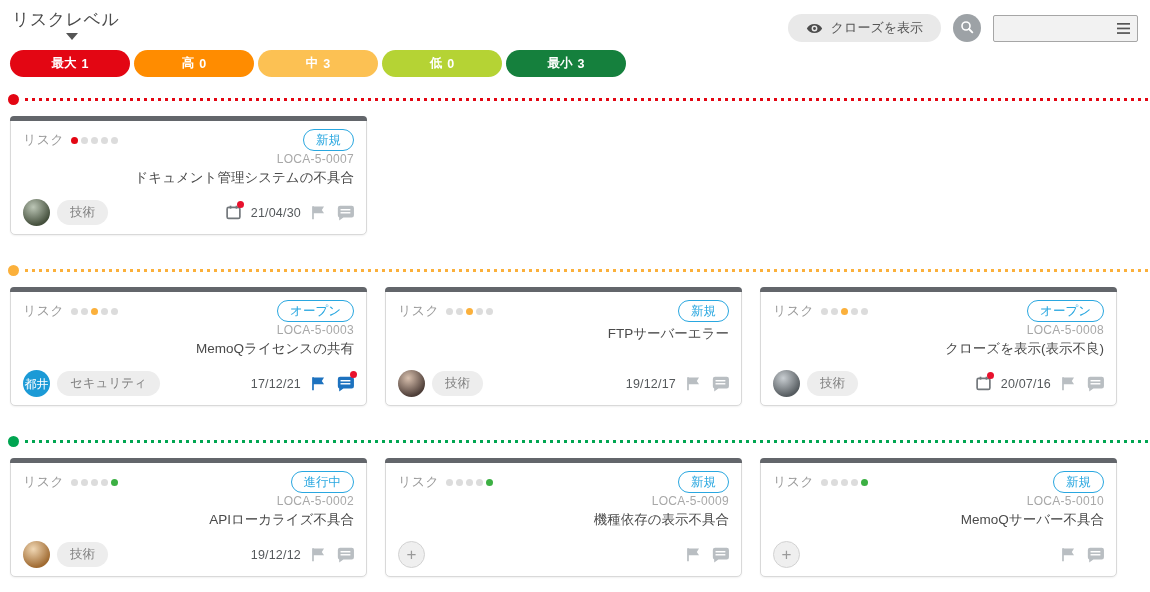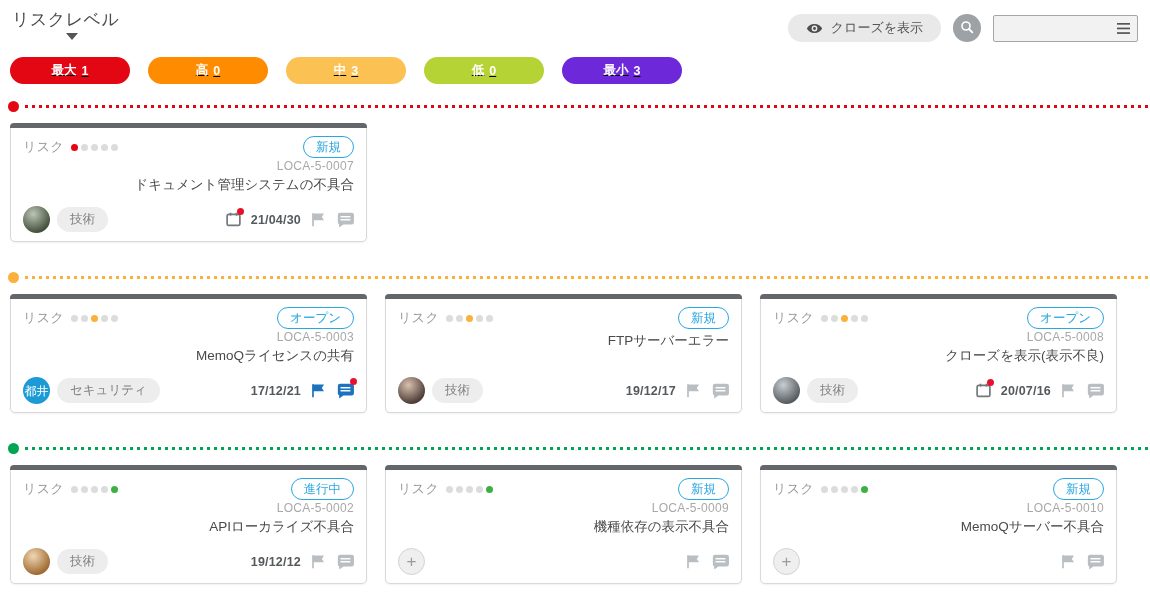--- a/index.html
+++ b/index.html
@@ -18,21 +18,21 @@
                  font-family:inherit; cursor:pointer; }
   .eye-ic { display:inline-flex; color:#4d4d4d; }
   .search-circle { width:28px; height:28px; border-radius:50%; background:#9da2a6; border:none;
                    display:flex; align-items:center; justify-content:center; cursor:pointer; }
   .search-box { position:relative; display:flex; align-items:center; }
   .search-box input { width:145px; height:27px; background:#f2f2f2; border:1px solid #a6a6a6;
                       border-radius:2px; padding:0 26px 0 8px; font-size:13px; color:#333; font-family:inherit; }
   .menu-ic { position:absolute; right:7px; display:inline-flex; color:#555; pointer-events:none; }
 
   
-  .pills { display:flex; gap:18px; padding-left:10px; margin-top:19px;text-decoration:underline; }
+  .pills { display:flex; gap:4px; padding-left:10px; margin-top:12px; }
   .pill { width:120px; height:27px; border-radius:999px; display:flex; align-items:center;
           justify-content:center; color:#fff; font-size:12.5px; font-weight:bold; cursor:pointer;
           border:none; font-family:inherit; }
   .pill .cnt { margin-left:5px; }
 
   
   .sections { margin-top:16px; }
   .section { margin-bottom:0; }
   .sep { display:flex; align-items:center; height:12px; margin:0 0 0 8px; }
   .sep-bullet { width:11px; height:11px; border-radius:50%; flex:0 0 auto; }
@@ -53,21 +53,21 @@
   .card-title { margin:3px 12px 0 12px; font-size:13.5px; color:#4a4a4a; white-space:nowrap;
                 overflow:hidden; text-overflow:ellipsis; }
   .card-footer { position:absolute; left:12px; right:12px; bottom:8px; display:flex; align-items:center; }
   .avatar { width:27px; height:27px; border-radius:50%; flex:0 0 auto; display:flex;
             align-items:center; justify-content:center; overflow:hidden; }
   .avatar.init { color:#fff; font-size:12px; line-height:1; }
   .avatar.add { background:#efefef; border:1px solid #d2d2d2; color:#9a9a9a; font-size:17px;
                 font-weight:400; cursor:pointer; }
   .tag { margin-left:7px; background:#ededed; color:#7f7f7f; font-size:12.5px; border-radius:999px;
          padding:4px 13px; white-space:nowrap; }
-  .foot-right { margin-left:auto; display:flex; align-items:center; gap:9px;font-weight:bold; }
+  .foot-right { margin-left:auto; display:flex; align-items:center; gap:9px; }
   .cal { position:relative; display:inline-flex; color:#73787c; }
   .cal .alert-dot { position:absolute; right:-2px; top:-3px; }
   .alert-dot { width:7px; height:7px; background:#e8112d; border-radius:50%; display:inline-block; }
   .date { font-size:12.5px; color:#55595c; letter-spacing:.2px; }
   .icon-btn { position:relative; display:inline-flex; cursor:pointer; }
   .icon-btn.muted { color:#b9bec2; }
   .icon-btn.active { color:#1d72bf; }
   .icon-btn .alert-dot { position:absolute; right:-3px; top:-4px; }
 </style>
 </head>
@@ -121,21 +121,21 @@
     <span class="cnt">0</span>
   </button>
       <button class="pill" style="background: rgb(252, 193, 83);">
     <span>中</span>
     <span class="cnt">3</span>
   </button>
       <button class="pill" style="background: rgb(181, 211, 52);">
     <span>低</span>
     <span class="cnt">0</span>
   </button>
-      <button class="pill" style="background: #6d28d9;">
+      <button class="pill" style="background: #15803d;">
     <span>最小</span>
     <span class="cnt">3</span>
   </button>
     </div>
 
   <div class="sections" id="sections">
       <section class="section">
     <div class="sep">
       <span class="sep-bullet" style="background: rgb(227, 6, 19);"></span>
       <span class="sep-line" style="background-image: repeating-linear-gradient(90deg, rgb(227, 6, 19) 0px, rgb(227, 6, 19) 3px, transparent 3px, transparent 7px);"></span>

